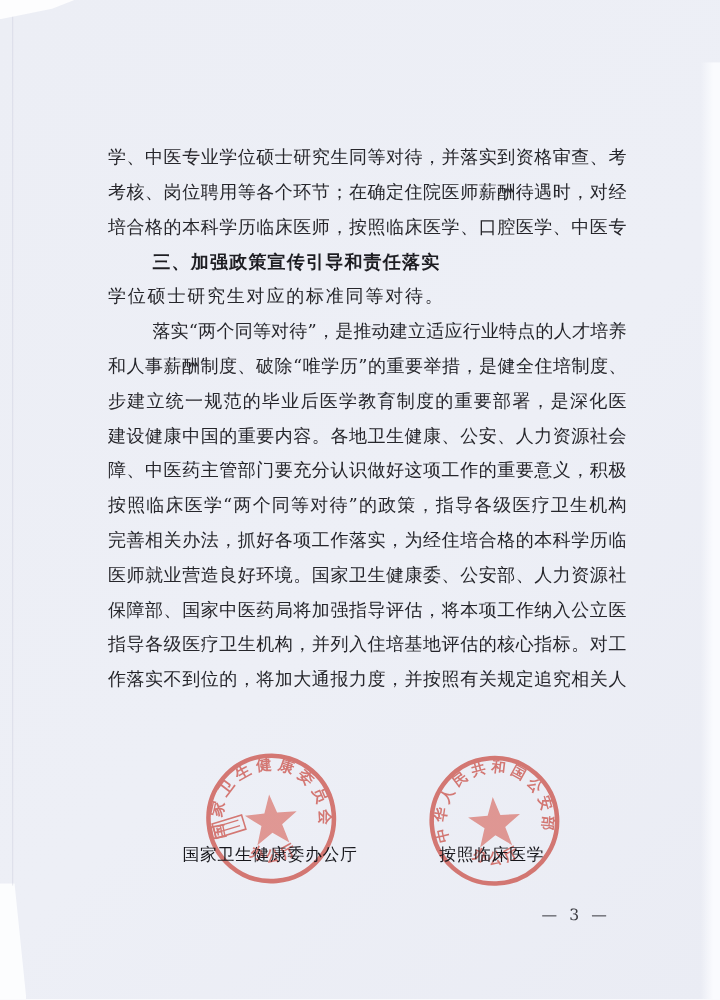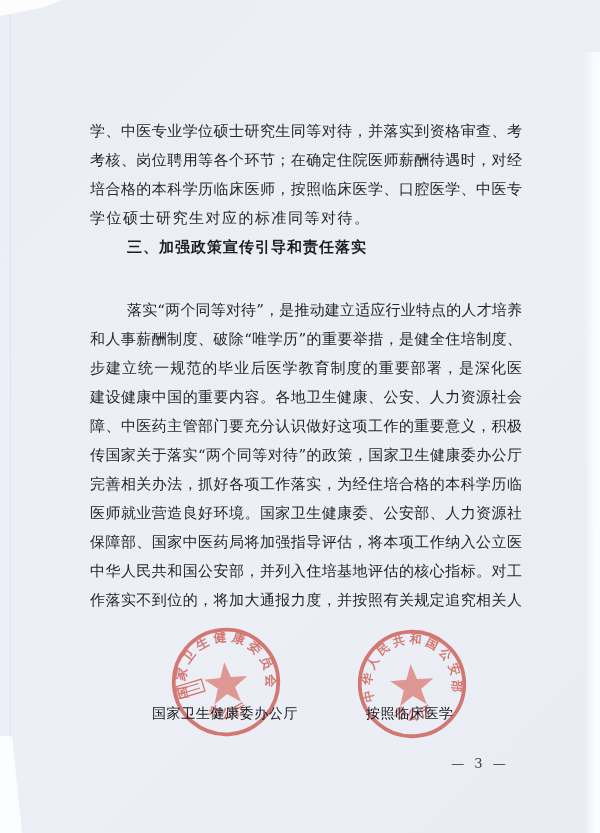--- a/index.html
+++ b/index.html
@@ -33,21 +33,21 @@
   
   .textblock {
     position:absolute; left:90px; top:117px; width:432px;
     color:#26262b;
   }
   .line {
     height:29px; line-height:29px; font-size:15px;
     overflow:hidden;
   }
   .line.j  { text-align:justify; text-align-last:justify; }
-  .line.ij { text-align:justify; text-align-last:justify; padding-left:37px;margin-top:34px; }
+  .line.ij { text-align:justify; text-align-last:justify; padding-left:37px; }
   .line.l  { text-align:left; letter-spacing:1.5px; }
   .line.h  {
     text-align:left; padding-left:37px; font-weight:bold;
     font-family:"DejaVu Sans","Liberation Sans",sans-serif;
     letter-spacing:1px; color:#1d1d22;
   }
   
   .seal {
     position:absolute; width:114px; height:114px;
     mix-blend-mode:multiply; opacity:0.92;
@@ -75,32 +75,32 @@
 
   <div class="corner-tl"></div>
   <div class="edge-right"></div>
   <div class="edge-bottom-left"></div>
   <div class="edge-left-line"></div>
 
   <div class="textblock">
     <div class="line j">学、中医专业学位硕士研究生同等对待，并落实到资格审查、考试</div>
     <div class="line j">考核、岗位聘用等各个环节；在确定住院医师薪酬待遇时，对经住</div>
     <div class="line j">培合格的本科学历临床医师，按照临床医学、口腔医学、中医专业</div>
+    <div class="line h">三、加强政策宣传引导和责任落实</div>
     <div class="line l">学位硕士研究生对应的标准同等对待。</div>
-    <div class="line h">三、加强政策宣传引导和责任落实</div>
     <div class="line ij">落实“两个同等对待”，是推动建立适应行业特点的人才培养</div>
     <div class="line j">和人事薪酬制度、破除“唯学历”的重要举措，是健全住培制度、逐</div>
     <div class="line j">步建立统一规范的毕业后医学教育制度的重要部署，是深化医改、</div>
     <div class="line j">建设健康中国的重要内容。各地卫生健康、公安、人力资源社会保</div>
     <div class="line j">障、中医药主管部门要充分认识做好这项工作的重要意义，积极宣</div>
-    <div class="line j">传国家关于落实“两个同等对待”的政策，国家卫生健康委办公厅</div>
+    <div class="line j">按照临床医学“两个同等对待”的政策，指导各级医疗卫生机构</div>
     <div class="line j">完善相关办法，抓好各项工作落实，为经住培合格的本科学历临床</div>
     <div class="line j">医师就业营造良好环境。国家卫生健康委、公安部、人力资源社会</div>
     <div class="line j">保障部、国家中医药局将加强指导评估，将本项工作纳入公立医院</div>
-    <div class="line j">中华人民共和国公安部，并列入住培基地评估的核心指标。对工</div>
+    <div class="line j">指导各级医疗卫生机构，并列入住培基地评估的核心指标。对工</div>
     <div class="line j">作落实不到位的，将加大通报力度，并按照有关规定追究相关人员</div>
   </div>
 
   <div class="seal-label seal-label-left">国家卫生健康委办公厅</div>
   <div class="seal-label seal-label-right">按照临床医学</div>
 
   <div class="seal seal-left">
     <svg width="114" height="114" viewBox="0 0 120 120">
       <defs>
         <path id="arcTopL" d="M 19.6 74.7 A 43 43 0 1 1 100.4 74.7" fill="none"></path>

